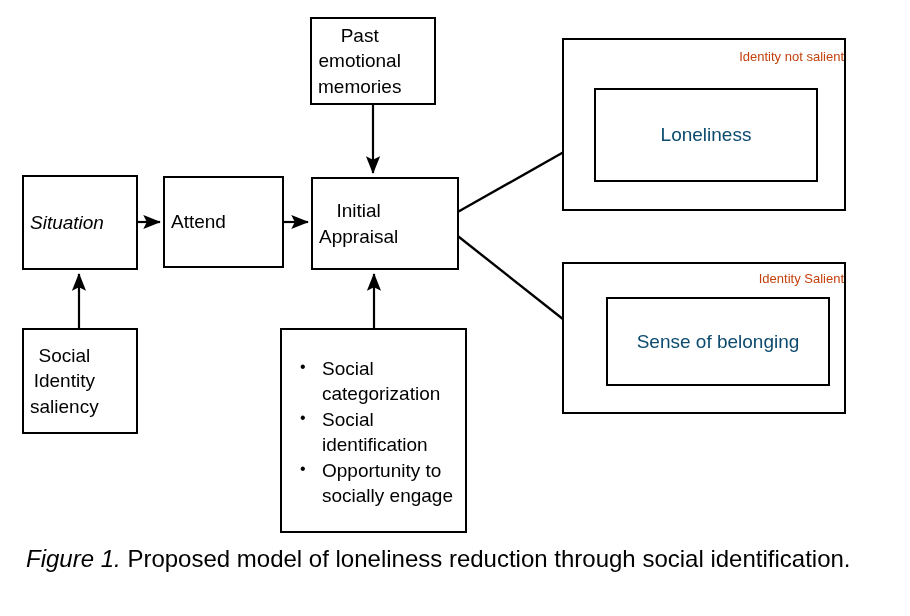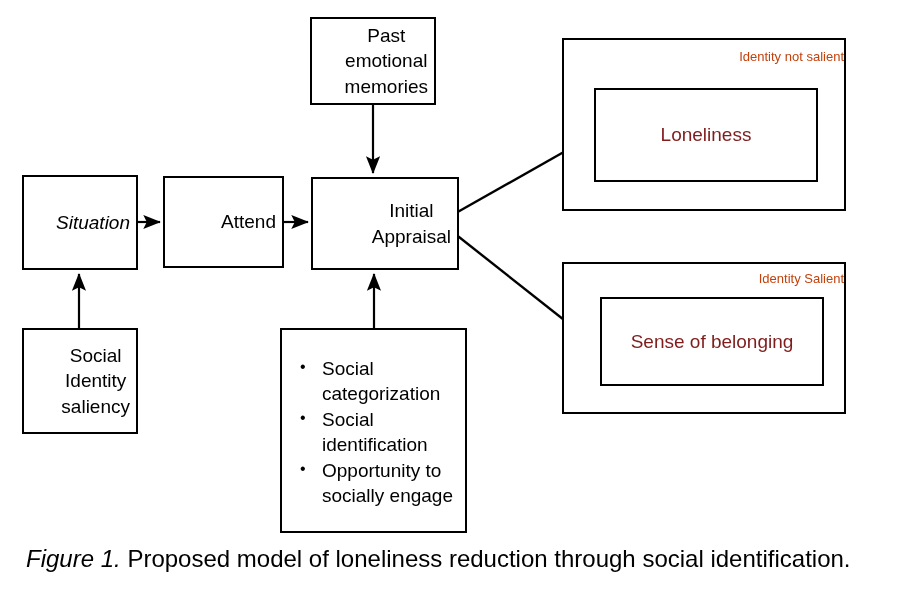--- a/index.html
+++ b/index.html
@@ -27,21 +27,21 @@
     width: 910px;
     height: 616px;
   }
   .node {
     position: absolute;
     box-sizing: border-box;
     border: 2.5px solid #000000;
     background: #ffffff;
     display: flex;
     align-items: center;
-    justify-content: flex-end;
+    justify-content: flex-start;
     text-align: center;
     font-size: 19px;
     line-height: 1.32;
     color: #000000;
     z-index: 2;
   }
   .node-text {
     display: block;
     white-space: pre-line;
     padding: 0 6px;
@@ -64,21 +64,21 @@
   .inner-node {
     position: absolute;
     box-sizing: border-box;
     border: 2.5px solid #000000;
     background: #ffffff;
     display: flex;
     align-items: center;
     justify-content: center;
     text-align: center;
     font-size: 19px;
-    color: #7f1d1d;
+    color: #0c4a6e;
   }
   .bullet-list {
     position: absolute;
     box-sizing: border-box;
     border: 2.5px solid #000000;
     background: #ffffff;
     z-index: 2;
     padding: 26px 12px 10px 10px;
   }
   .bullet-list ul {
@@ -178,21 +178,21 @@
 
   <div class="group-box" style="left:562px; top:38px; width:284px; height:173px;">
     <div class="group-title" style="top:9px;">Identity not salient</div>
     <div class="inner-node" style="left:30px; top:48px; width:224px; height:94px;">
       <span class="node-text">Loneliness</span>
     </div>
   </div>
 
   <div class="group-box" style="left:562px; top:262px; width:284px; height:152px;text-decoration:underline;">
     <div class="group-title" style="top:7px;">Identity Salient</div>
-    <div class="inner-node" style="left:36px; top:33px; width:224px; height:89px;">
+    <div class="inner-node" style="left:42px; top:33px; width:224px; height:89px;">
       <span class="node-text">Sense of belonging</span>
     </div>
   </div>
 
   <div class="caption">
     <span class="fig-label">Figure 1.</span><span> Proposed model of loneliness reduction through social identification.</span>
   </div>
 
 </div>
 

